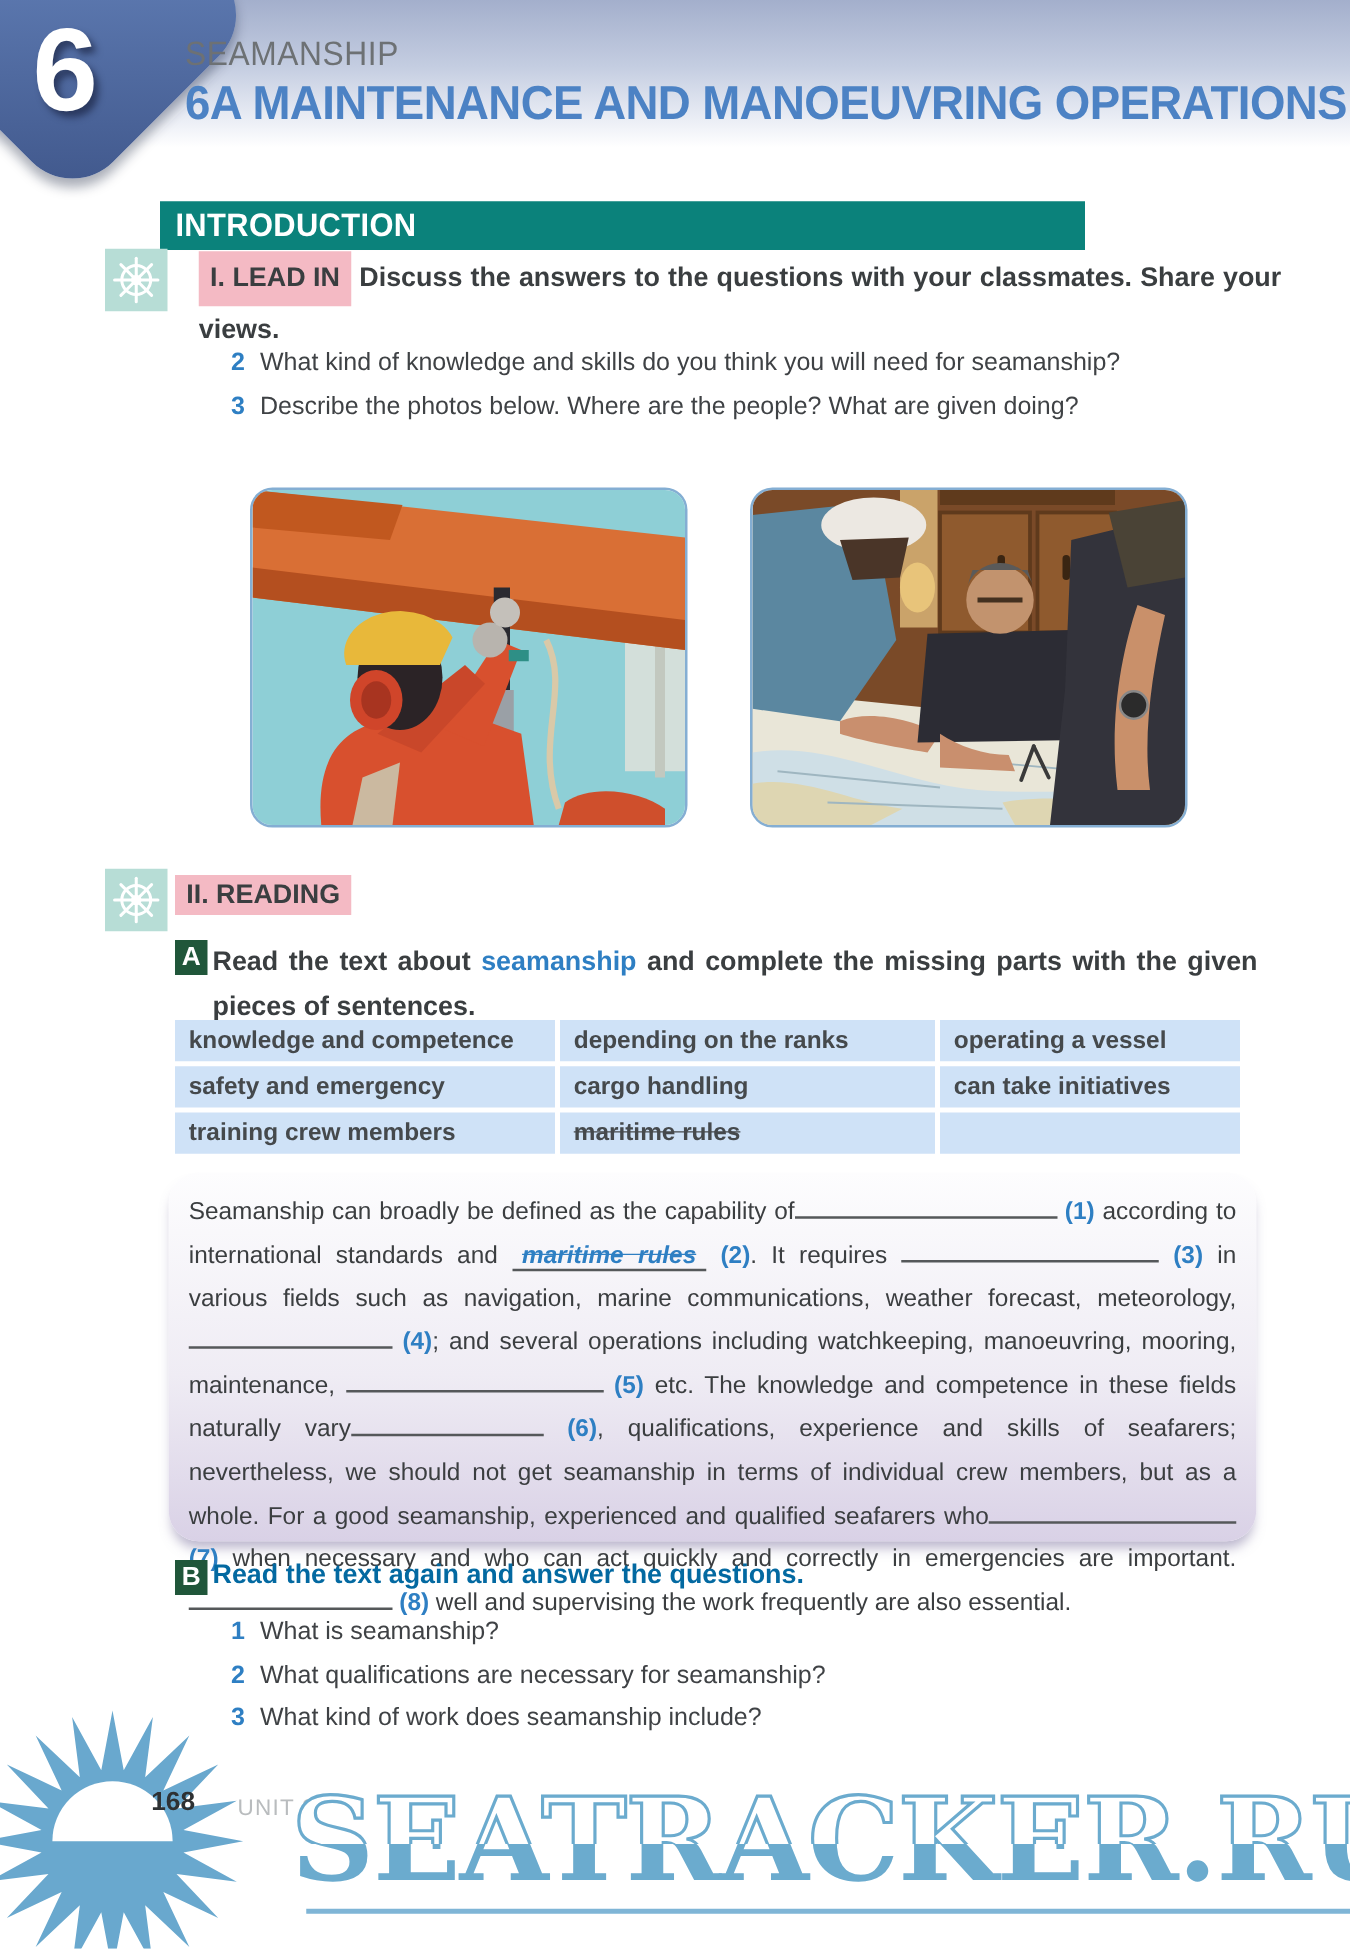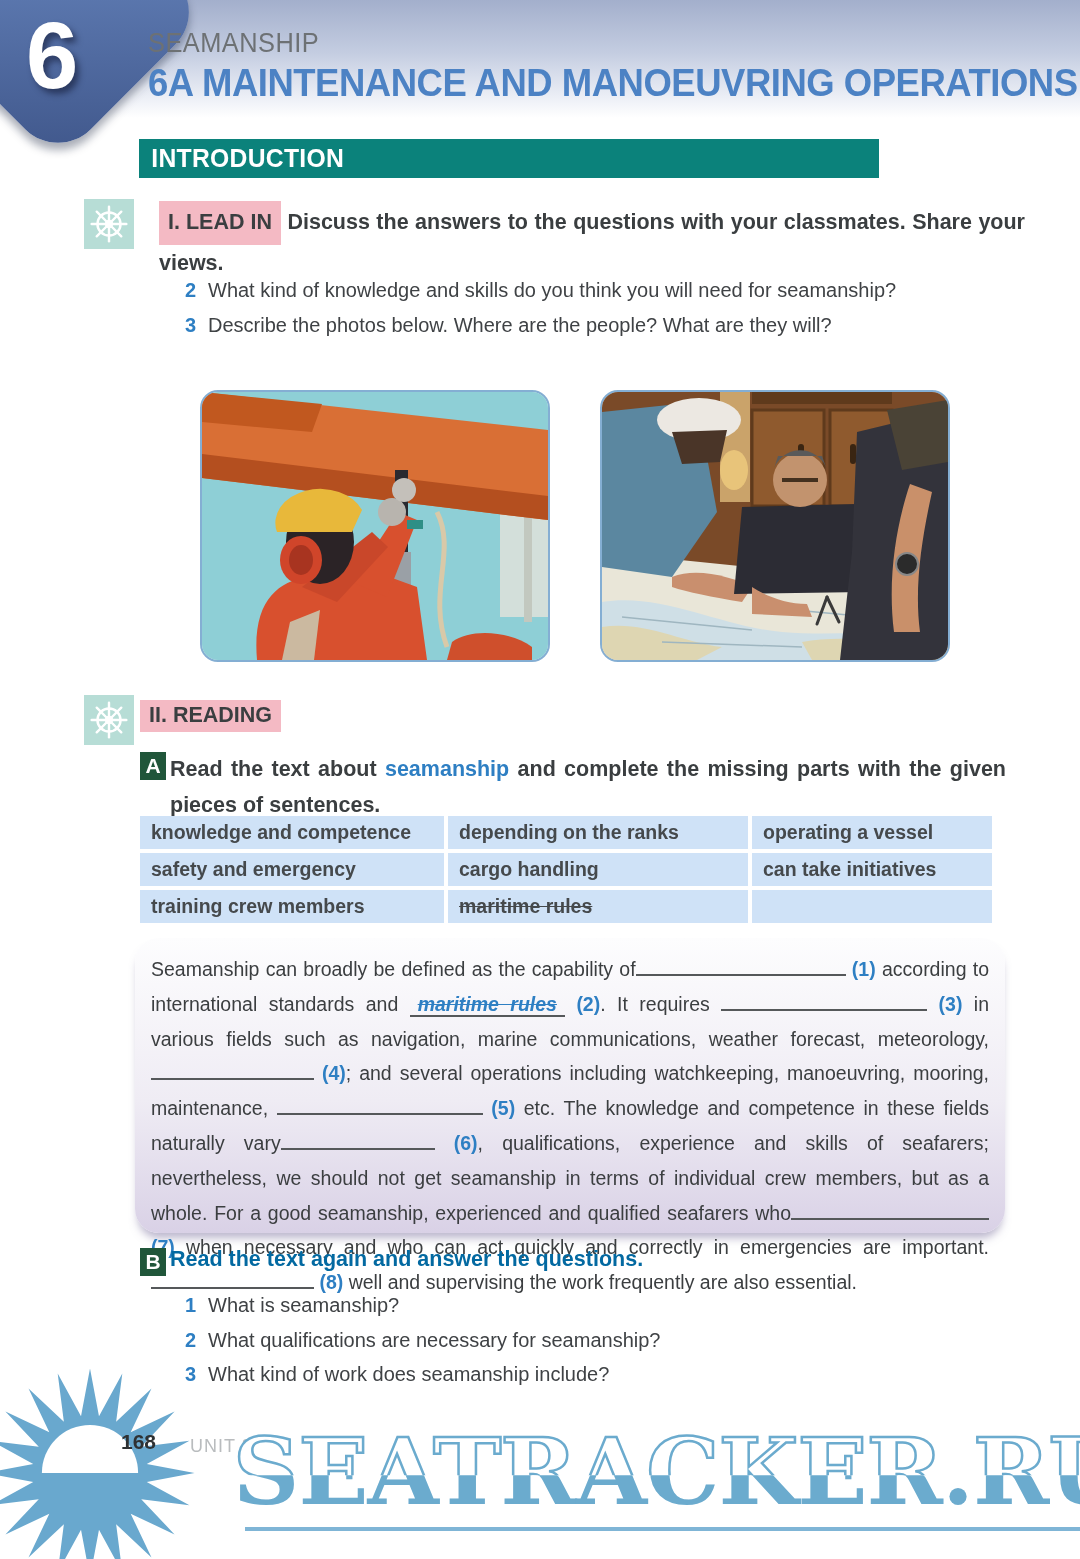--- a/index.html
+++ b/index.html
@@ -18,21 +18,21 @@
   .badge-edge{position:absolute;left:-40px;top:-88px;width:212px;height:212px;
     transform:rotate(45deg);border-radius:46px;
     background:linear-gradient(135deg,rgba(255,255,255,.0) 60%,rgba(255,255,255,.55) 100%);}
   .unit-number{position:absolute;left:26px;top:2px;font-size:94px;font-weight:bold;color:#ffffff;
     text-shadow:4px 5px 6px rgba(15,20,45,.55);z-index:3;}
   .subject{position:absolute;left:148px;top:28px;font-size:27px;color:#6d7174;letter-spacing:.5px;
     transform:scaleX(.94);transform-origin:left;}
   .page-title{position:absolute;left:148px;top:62px;font-size:38px;font-weight:bold;color:#4c82c4;
     white-space:nowrap;letter-spacing:-.5px;transform:scaleX(.96);transform-origin:left;}
   
-  .intro-banner{position:absolute;left:128px;top:139px;width:740px;height:39px;background:#0b827b;margin-left:11px;}
+  .intro-banner{position:absolute;left:128px;top:161px;width:740px;height:39px;background:#0b827b;}
   .intro-banner span{display:inline-block;color:#ffffff;font-weight:bold;font-size:26px;line-height:39px;
     padding-left:13px;letter-spacing:.3px;transform:scaleX(.95);transform-origin:left;}
   
   .helm-box{position:absolute;width:50px;height:50px;background:#b7ddd6;display:flex;align-items:center;justify-content:center;}
   .label-pink{display:inline-block;background:#f4bac4;color:#3a3e40;font-weight:bold;
     padding:3px 9px 4px 9px;}
   .ex-badge{position:absolute;width:26px;height:28px;background:#20563a;color:#ffffff;
     font-weight:bold;font-size:21px;text-align:center;line-height:28px;}
   
   .leadin-par{position:absolute;left:140px;top:201px;width:866px;font-size:21.5px;font-weight:bold;
@@ -107,21 +107,21 @@
       </g>
       <circle cx="20" cy="20" r="4" fill="#ffffff"></circle>
     </svg>
   </div>
   <div class="leadin-par">
     <span class="label-pink">I. LEAD IN</span>
     <span>Discuss the answers to the questions with your classmates. Share your views.</span>
   </div>
   <div class="q-list" style="top:273px;">
     <div class="q-row"><span class="q-num">2</span><span>What kind of knowledge and skills do you think you will need for seamanship?</span></div>
-    <div class="q-row"><span class="q-num">3</span><span>Describe the photos below. Where are the people? What are they will?</span></div>
+    <div class="q-row"><span class="q-num">3</span><span>Describe the photos below. Where are the people? What are given doing?</span></div>
   </div>
 
   <div class="photo" style="left:200px;top:390px;">
     <svg width="346" height="268" viewBox="0 0 346 268">
       <rect width="346" height="268" fill="#8ecfd6"></rect>
       <rect x="298" y="55" width="48" height="170" fill="#dfe2da" opacity=".85"></rect>
       <rect x="322" y="40" width="8" height="190" fill="#c2c8bf"></rect>
       <polygon points="0,0 346,38 346,128 0,86" fill="#d96f35"></polygon>
       <polygon points="0,62 346,104 346,128 0,86" fill="#b44f1f"></polygon>
       <polygon points="0,0 120,12 110,40 0,30" fill="#c1581f"></polygon>

